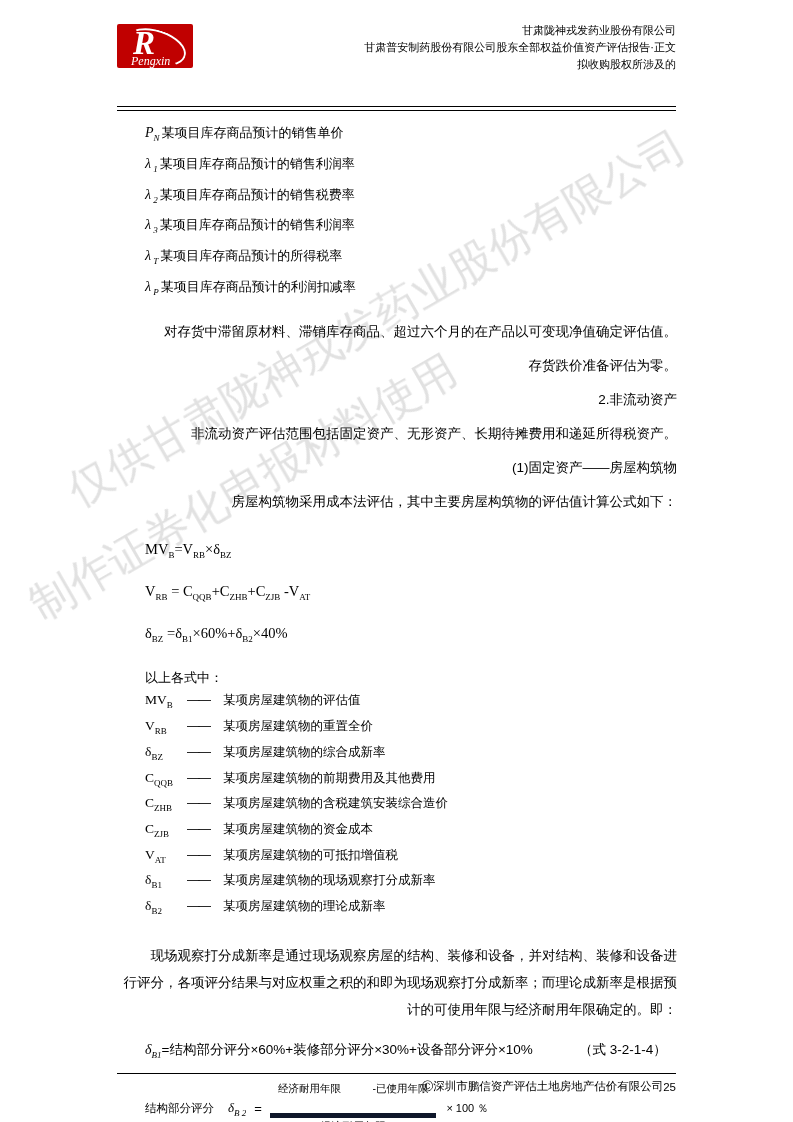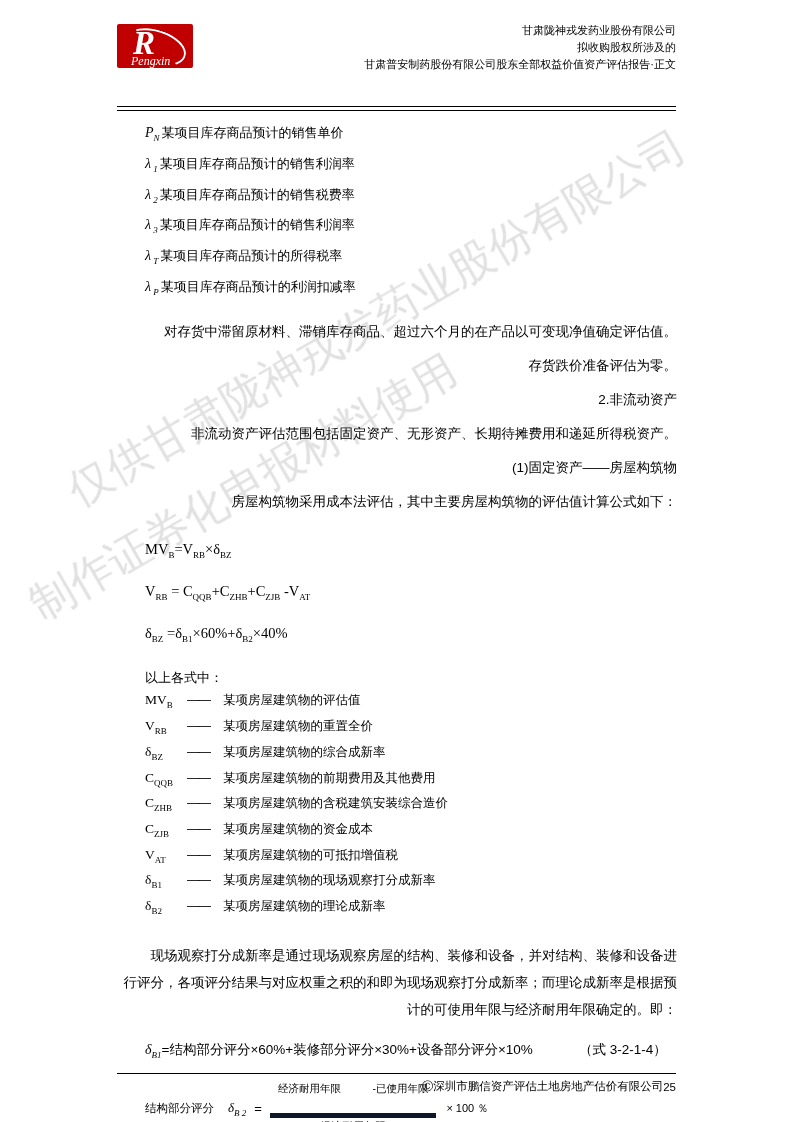--- a/index.html
+++ b/index.html
@@ -232,22 +232,22 @@
   <div class="header">
     <div class="logo">
       <div class="logo-box">
         <div class="logo-swoosh"></div>
         <div class="logo-r">R</div>
         <div class="logo-word">Pengxin</div>
       </div>
     </div>
     <div class="hdr-lines">
       <div>甘肃陇神戎发药业股份有限公司</div>
+      <div>甘肃普安制药股份有限公司股东全部权益价值资产评估报告·正文</div>
       <div>拟收购股权所涉及的</div>
-      <div>甘肃普安制药股份有限公司股东全部权益价值资产评估报告·正文</div>
     </div>
     <div class="hdr-rule"></div>
     <div class="hdr-rule2"></div>
   </div>
 
   <div class="watermark">
     <div class="wm1">仅供甘肃陇神戎发药业股份有限公司</div>
     <div class="wm2">制作证券化申报材料使用</div>
   </div>
 

